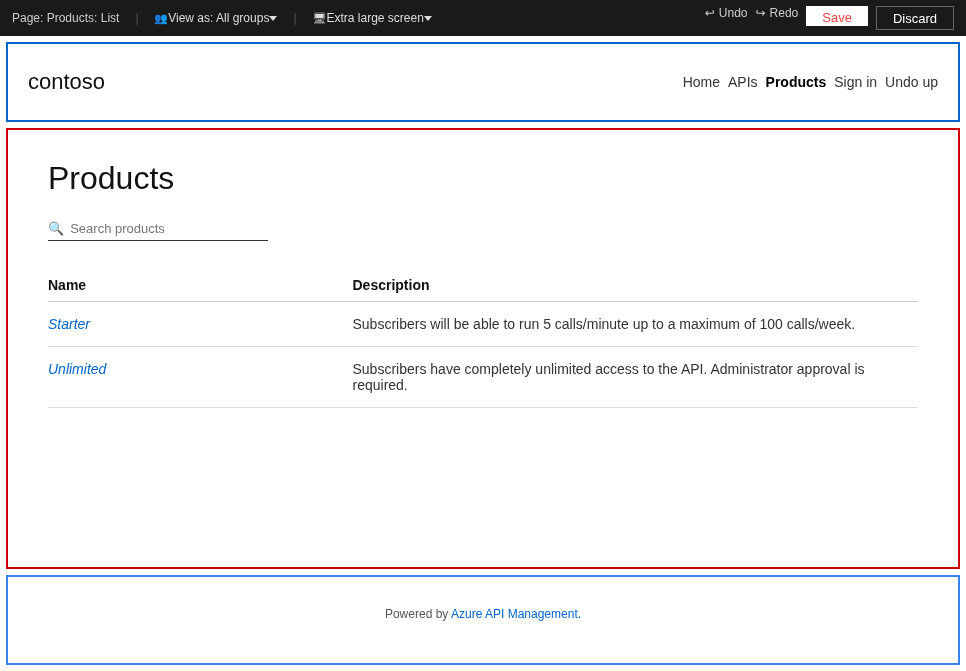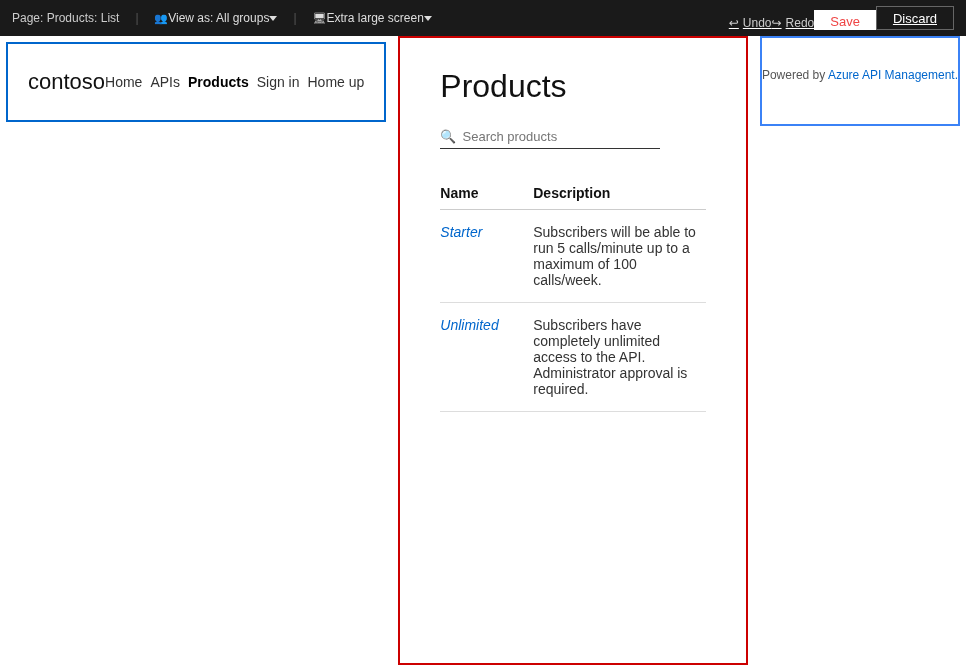--- a/index.html
+++ b/index.html
@@ -38,22 +38,22 @@
     .chevron-down {
       display: inline-block;
       width: 0; height: 0;
       border-left: 4px solid transparent;
       border-right: 4px solid transparent;
       border-top: 5px solid currentColor;
       vertical-align: middle;
     }
     .toolbar-right {
       display: flex;
-      align-items: flex-end;
-      text-decoration: underline;
+      align-items: flex-start;
+      gap: 8px;
     }
     .toolbar-undo, .toolbar-redo {
       color: #ccc;
       background: none;
       border: none;
       cursor: pointer;
       font-size: 12px;
       display: flex;
       align-items: center;
       gap: 4px;
@@ -73,21 +73,21 @@
       border: 1px solid #666;
       padding: 4px 16px;
       font-size: 13px;
       cursor: pointer;
       height: 24px;
     }
 
     
     .page-wrapper {
       display: flex;
-      flex-direction: row;
+      flex-direction: column;
       height: calc(671px - 36px);
     }
 
     
     .header-section {
       border: 2px solid #0066cc;
       margin: 6px;
       padding: 0 20px;
       height: 80px;
       display: flex;
@@ -245,21 +245,21 @@
 
 <div class="page-wrapper">
 
   <div class="header-section">
     <div class="brand">contoso</div>
     <nav class="nav-links">
       <a class="nav-link">Home</a>
       <a class="nav-link">APIs</a>
       <a class="nav-link active">Products</a>
       <a class="nav-link">Sign in</a>
-      <a class="nav-link">Home up</a>
+      <a class="nav-link">Undo up</a>
     </nav>
   </div>
 
   <div class="main-section">
     <h1 class="page-title">Products</h1>
 
     <div class="search-container">
       <span class="search-icon-glyph">🔍</span>
       <input class="search-input" type="text" placeholder="Search products" style="">
     </div>

